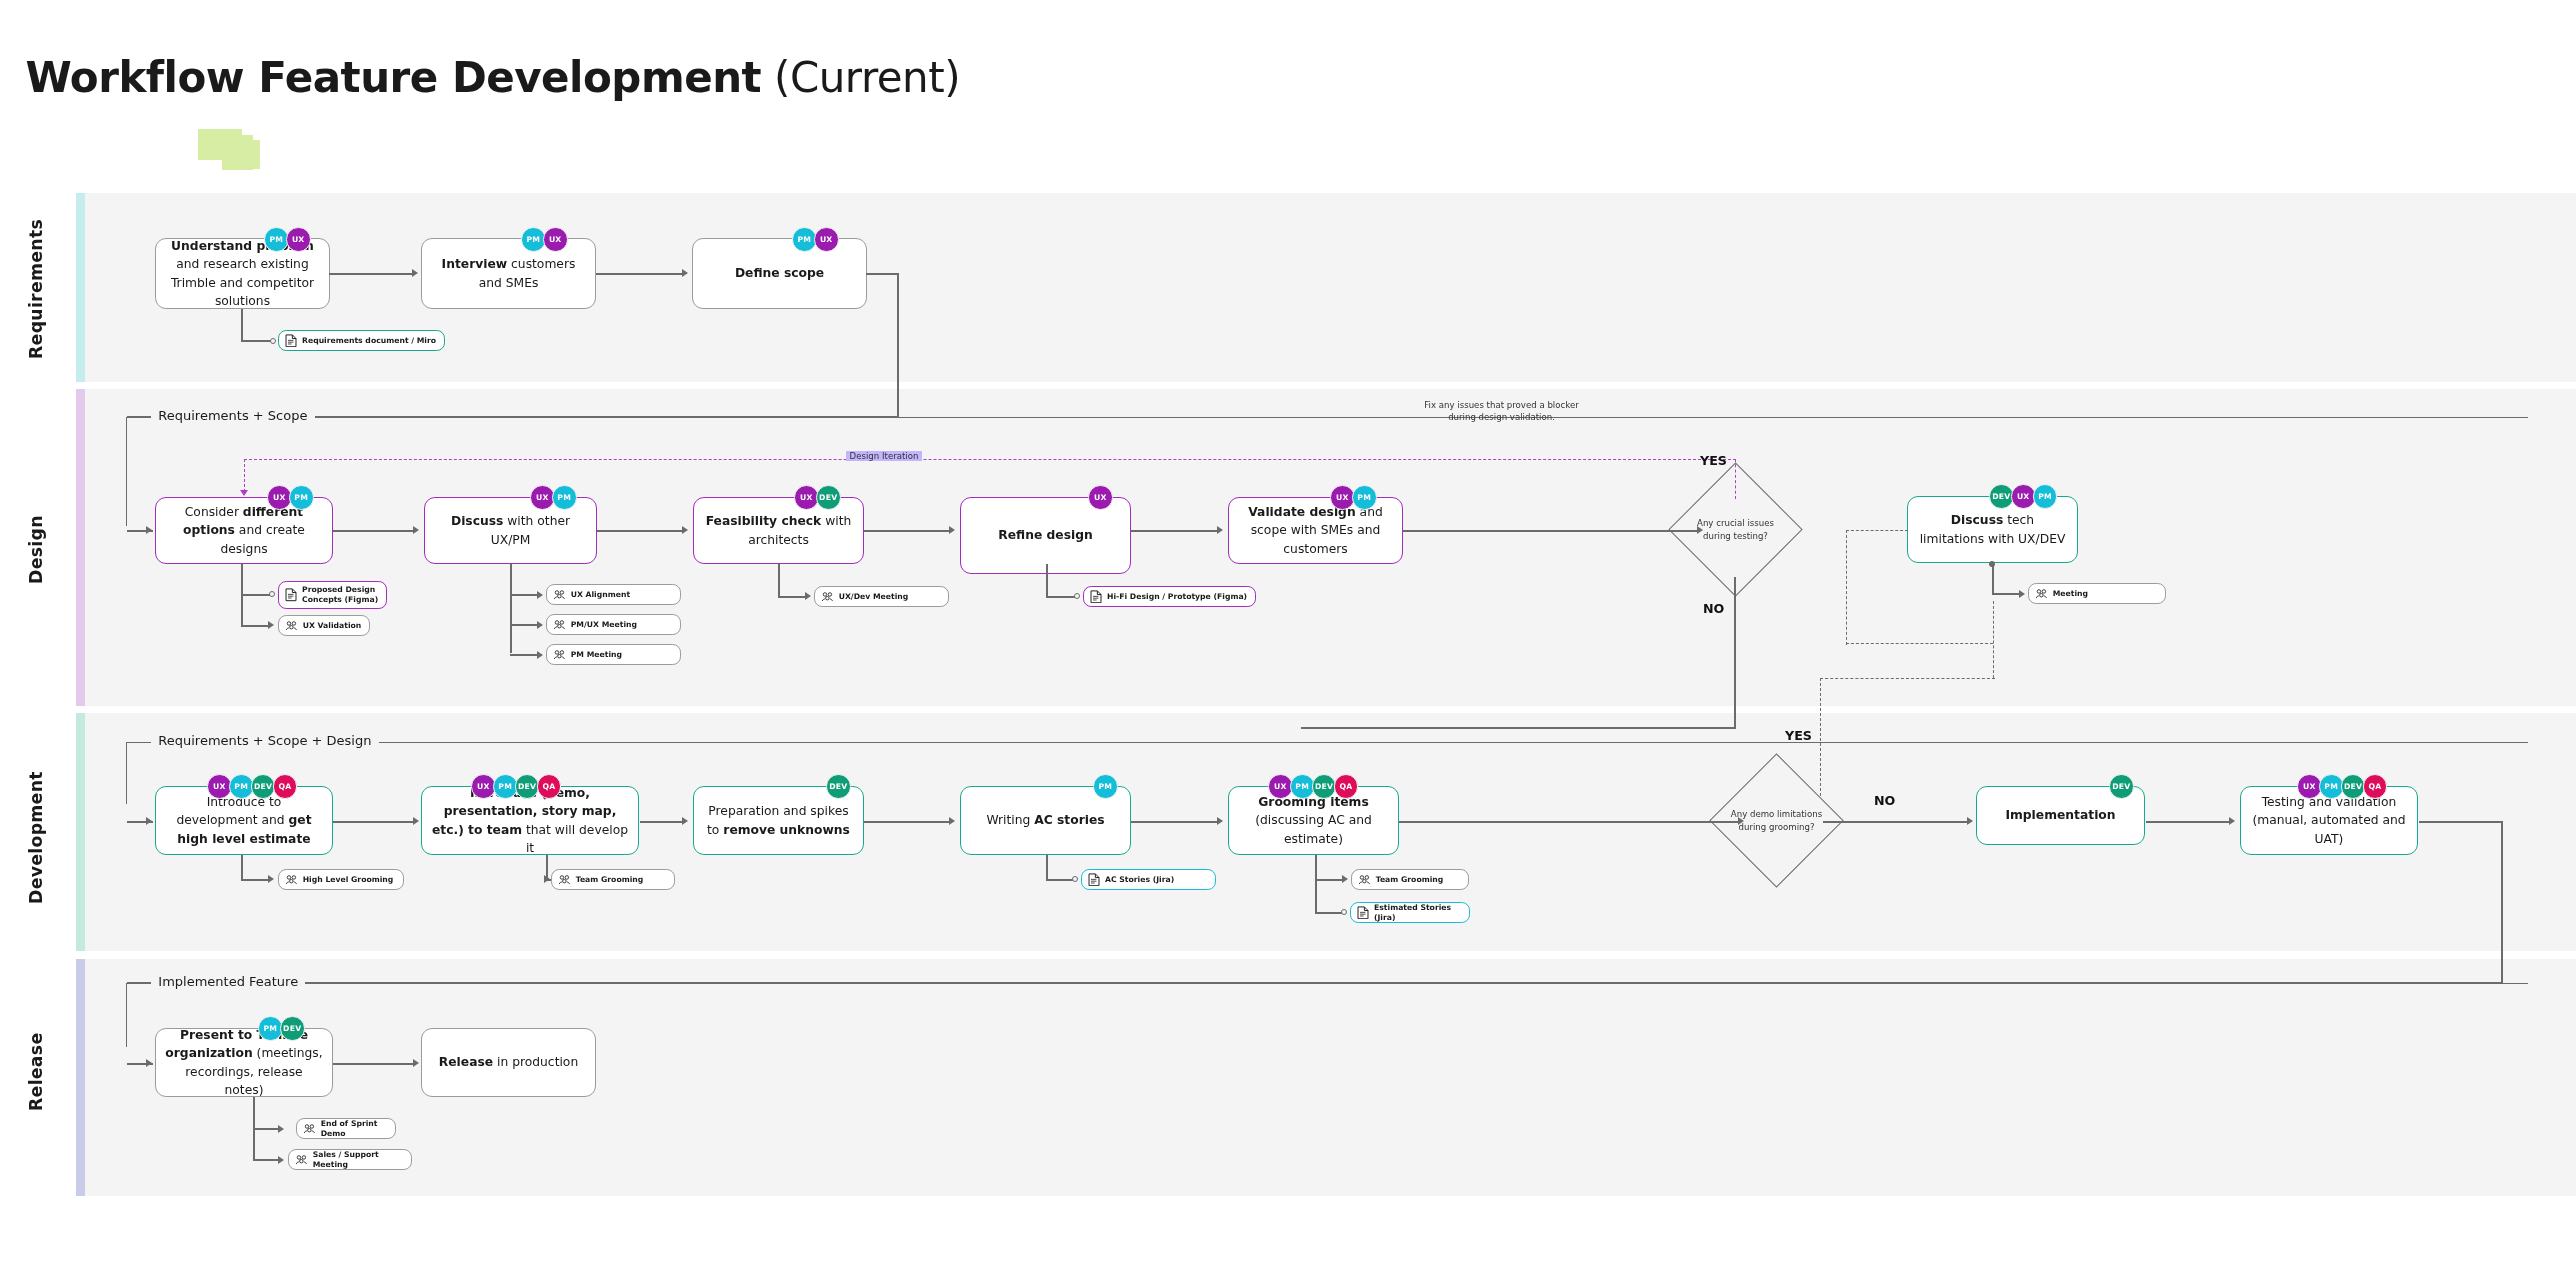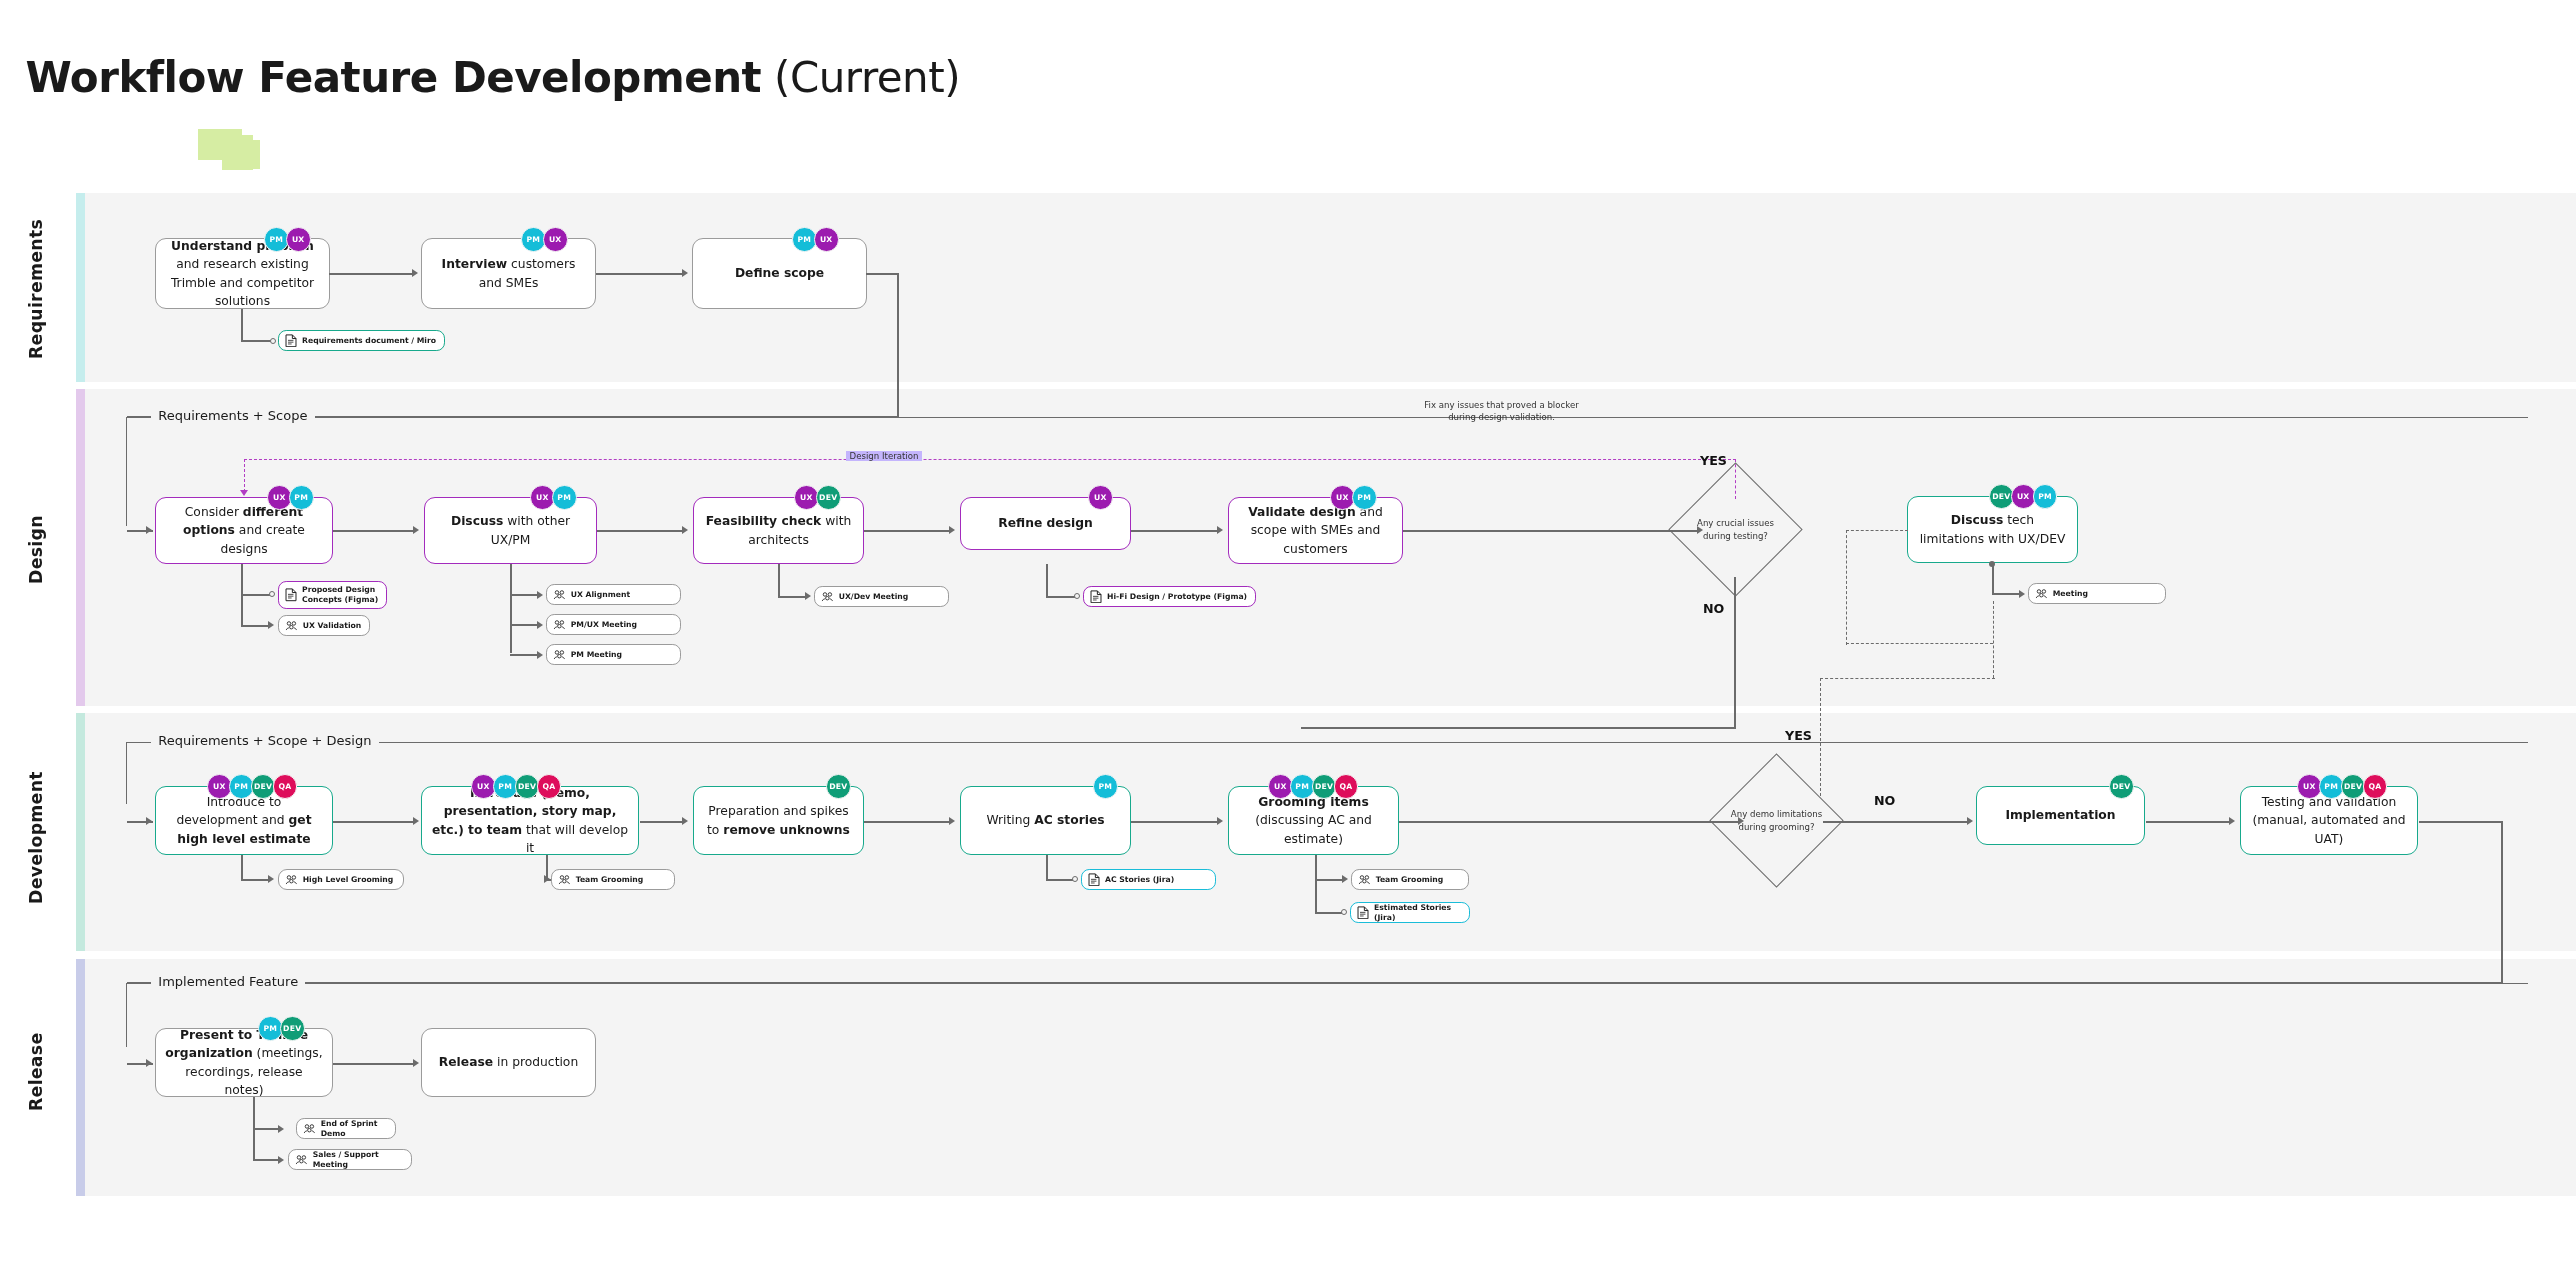--- a/index.html
+++ b/index.html
@@ -222,21 +222,21 @@
 
 <div class="node purple" style="left:693px; top:497px; width:171px; height:67px;">
   <span class="t"><b>Feasibility check</b>
   <span>with architects</span></span>
 </div>
 <div class="badges" style="left:794px; top:485px;">
   <div class="badge" style="background:#9C1BAF">UX</div>
   <div class="badge" style="background:#0F9D77">DEV</div>
 </div>
 
-<div class="node purple" style="left:960px; top:497px; width:171px; height:53px;">
+<div class="node purple" style="left:960px; top:497px; width:171px; height:77px;">
   <span class="t"><b>Refine design</b></span>
 </div>
 <div class="badges" style="left:1088px; top:485px;">
   <div class="badge" style="background:#9C1BAF">UX</div>
 </div>
 
 <div class="node purple" style="left:1228px; top:497px; width:175px; height:67px;">
   <span class="t"><b>Validate design</b>
   <span>and scope with SMEs and customers</span></span>
 </div>
@@ -446,21 +446,21 @@
 <div class="ln h" style="left:864px; top:821px; width:86px;"></div>
 <div class="arw r" style="left:949px; top:817px;"></div>
 <div class="ln h" style="left:1131px; top:821px; width:88px;"></div>
 <div class="arw r" style="left:1217px; top:817px;"></div>
 <div class="ln h" style="left:1399px; top:821px; width:341px;"></div>
 <div class="arw r" style="left:1738px; top:817px;"></div>
 
 <div class="ln v" style="left:241px; top:855px; height:24.6px;"></div>
 <div class="ln h" style="left:241px; top:879px; width:29px;"></div>
 <div class="arw r" style="left:268px; top:875px;"></div>
-<div class="chip" style="left:278px; top:869px; width:126px;border-radius:9px;">
+<div class="chip" style="left:278px; top:869px; width:126px;">
   <svg width="12.7" height="12" viewBox="0 0 16 13">
     <circle cx="5" cy="3.3" r="2.2" fill="none" stroke="#222" stroke-width="1.1"></circle>
     <circle cx="11.2" cy="3.3" r="2.2" fill="none" stroke="#222" stroke-width="1.1"></circle>
     <circle cx="8" cy="8" r="2.2" fill="none" stroke="#222" stroke-width="1.1"></circle>
     <path d="M1.6 11.6c.5-1.9 2-2.7 3.4-2.7M14.4 11.6c-.5-1.9-2-2.7-3.4-2.7" fill="none" stroke="#222" stroke-width="1.1"></path>
   </svg>
   <span>High Level Grooming</span>
 </div>
 
 <div class="ln v" style="left:546px; top:855px; height:24.6px;"></div>

